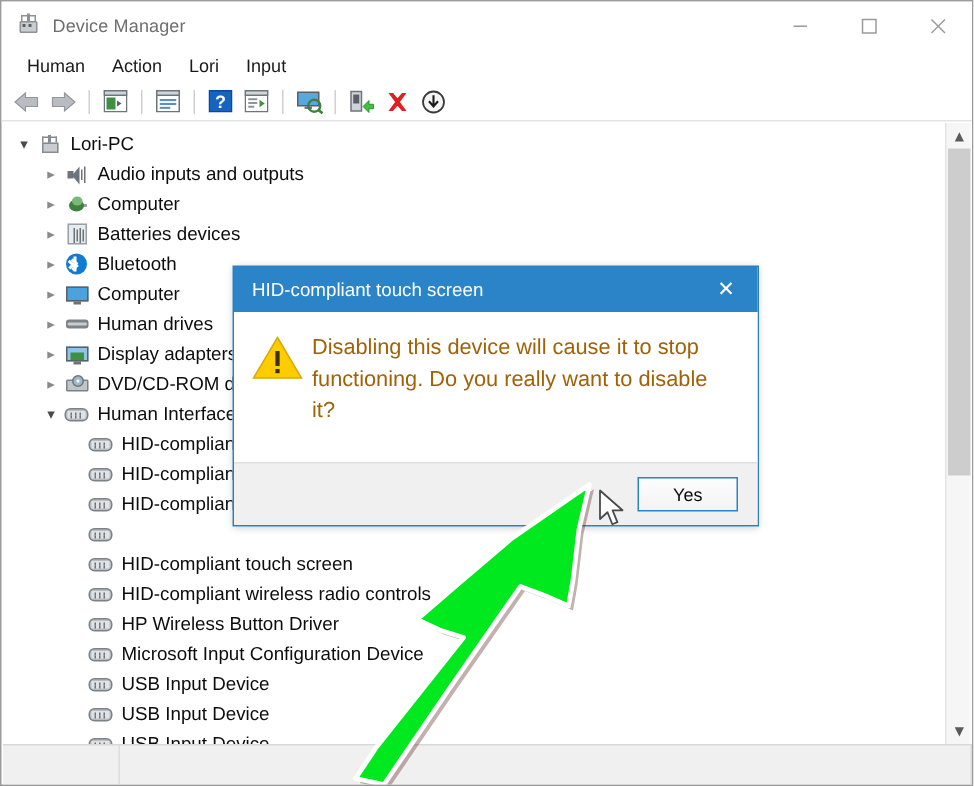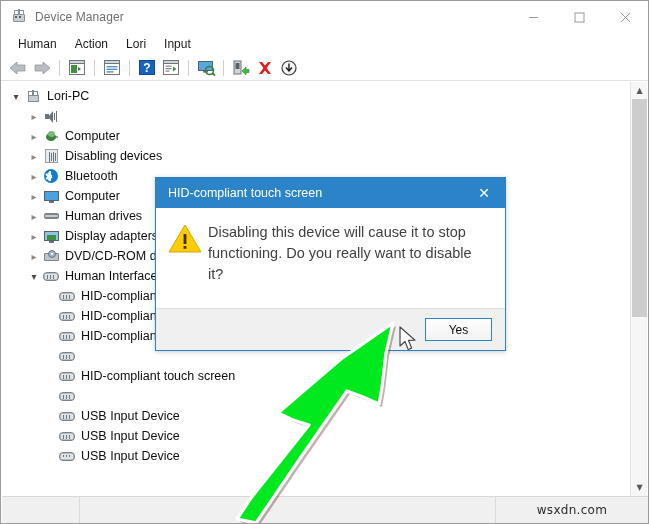--- a/index.html
+++ b/index.html
@@ -253,21 +253,21 @@
     font-family:"DejaVu Sans", sans-serif;
   }
   .dlg-body {
     height:100px;
     background:#ffffff;
     display:flex;
     padding: 14px 16px 0 12px;
   }
   .warn-icon { flex:0 0 34px; margin-top:2px; }
   .dlg-msg {
-    color:#404040;
+    color:#a16207;
     font-size:14.5px;
     line-height:21px;
     margin-left:6px;
     max-width: 285px;
   }
   .dlg-footer {
     height:42px;
     background:#f0f0f0;
     border-top:1px solid #dfdfdf;
     display:flex; align-items:center; justify-content:flex-end;
@@ -452,20 +452,21 @@
     <div class="row" style="padding-left:24px;">
       <div class="twisty">▸</div>
       <div class="ic">
         <div class="spk-icon">
             <div class="sq"></div>
             <div class="tri"></div>
             <div class="w1"></div>
             <div class="w2"></div>
           </div>
       </div>
+      <div class="label">Audio inputs and outputs</div>
     </div>
 
     <div class="row" style="padding-left:24px;">
       <div class="twisty">▸</div>
       <div class="ic">
         <div class="bat-icon">
             <div class="p"></div>
             <div class="c"></div>
             <div class="c2"></div>
           </div>
@@ -476,21 +477,21 @@
     <div class="row" style="padding-left:24px;">
       <div class="twisty">▸</div>
       <div class="ic">
         <div class="bio-icon">
           <div class="l" style="top:2px;height:10px;left:3px;"></div>
           <div class="l" style="top:3px;height:8px;left:5px;"></div>
           <div class="l" style="top:2px;height:10px;left:7px;"></div>
           <div class="l" style="top:3px;height:8px;left:9px;"></div>
         </div>
       </div>
-      <div class="label">Disabling devices</div>
+      <div class="label">Batteries devices</div>
     </div>
 
     <div class="row" style="padding-left:24px;">
       <div class="twisty">▸</div>
       <div class="ic">
         <div class="bt-icon">
             <div class="g"></div>
             <div class="d1"></div>
             <div class="d2"></div>
             <div class="d3"></div>
@@ -643,20 +644,51 @@
             <div class="pad"></div>
             <div class="kb"></div>
           <div class="k" style="left:3.5px;top:5.5px;"></div>
             <div class="k" style="left:6.5px;top:5.5px;"></div>
           <div class="k" style="left:9.5px;top:5.5px;"></div>
             <div class="k" style="left:3.5px;top:7.5px;"></div>
           <div class="k" style="left:6.5px;top:7.5px;"></div>
             <div class="k" style="left:9.5px;top:7.5px;"></div>
           </div>
       </div>
+      <div class="label">HID-compliant wireless radio controls</div>
+    </div>
+    <div class="row" style="padding-left:56px;">
+      <div class="ic">
+        <div class="hid-icon">
+            <div class="pad"></div>
+            <div class="kb"></div>
+          <div class="k" style="left:3.5px;top:5.5px;"></div>
+            <div class="k" style="left:6.5px;top:5.5px;"></div>
+          <div class="k" style="left:9.5px;top:5.5px;"></div>
+            <div class="k" style="left:3.5px;top:7.5px;"></div>
+          <div class="k" style="left:6.5px;top:7.5px;"></div>
+            <div class="k" style="left:9.5px;top:7.5px;"></div>
+          </div>
+      </div>
+      <div class="label">HP Wireless Button Driver</div>
+    </div>
+    <div class="row" style="padding-left:56px;">
+      <div class="ic">
+        <div class="hid-icon">
+            <div class="pad"></div>
+            <div class="kb"></div>
+          <div class="k" style="left:3.5px;top:5.5px;"></div>
+            <div class="k" style="left:6.5px;top:5.5px;"></div>
+          <div class="k" style="left:9.5px;top:5.5px;"></div>
+            <div class="k" style="left:3.5px;top:7.5px;"></div>
+          <div class="k" style="left:6.5px;top:7.5px;"></div>
+            <div class="k" style="left:9.5px;top:7.5px;"></div>
+          </div>
+      </div>
+      <div class="label">Microsoft Input Configuration Device</div>
     </div>
     <div class="row" style="padding-left:56px;">
       <div class="ic">
         <div class="hid-icon">
             <div class="pad"></div>
             <div class="kb"></div>
           <div class="k" style="left:3.5px;top:5.5px;"></div>
             <div class="k" style="left:6.5px;top:5.5px;"></div>
           <div class="k" style="left:9.5px;top:5.5px;"></div>
             <div class="k" style="left:3.5px;top:7.5px;"></div>
@@ -742,18 +774,15 @@
     </g>
   </svg>
 
   <svg class="cursor" width="20" height="28" viewBox="0 0 20 28">
     <path d="M1 1 L1 20 L6 15.5 L9.2 23.5 L12.6 22.1 L9.4 14.3 L16 14.2 Z" fill="#ffffff" stroke="#4a4a4a" stroke-width="1.2" stroke-linejoin="round"></path>
   </svg>
 
   <div class="statusbar">
     <div class="sb-cell-1"></div>
     <div class="sb-cell-2"></div>
-    <div class="sb-cell-3">
-      <span class="wsxdn">wsxdn.com</span>
-    </div>
   </div>
 
 </div>
 
 </body></html>

